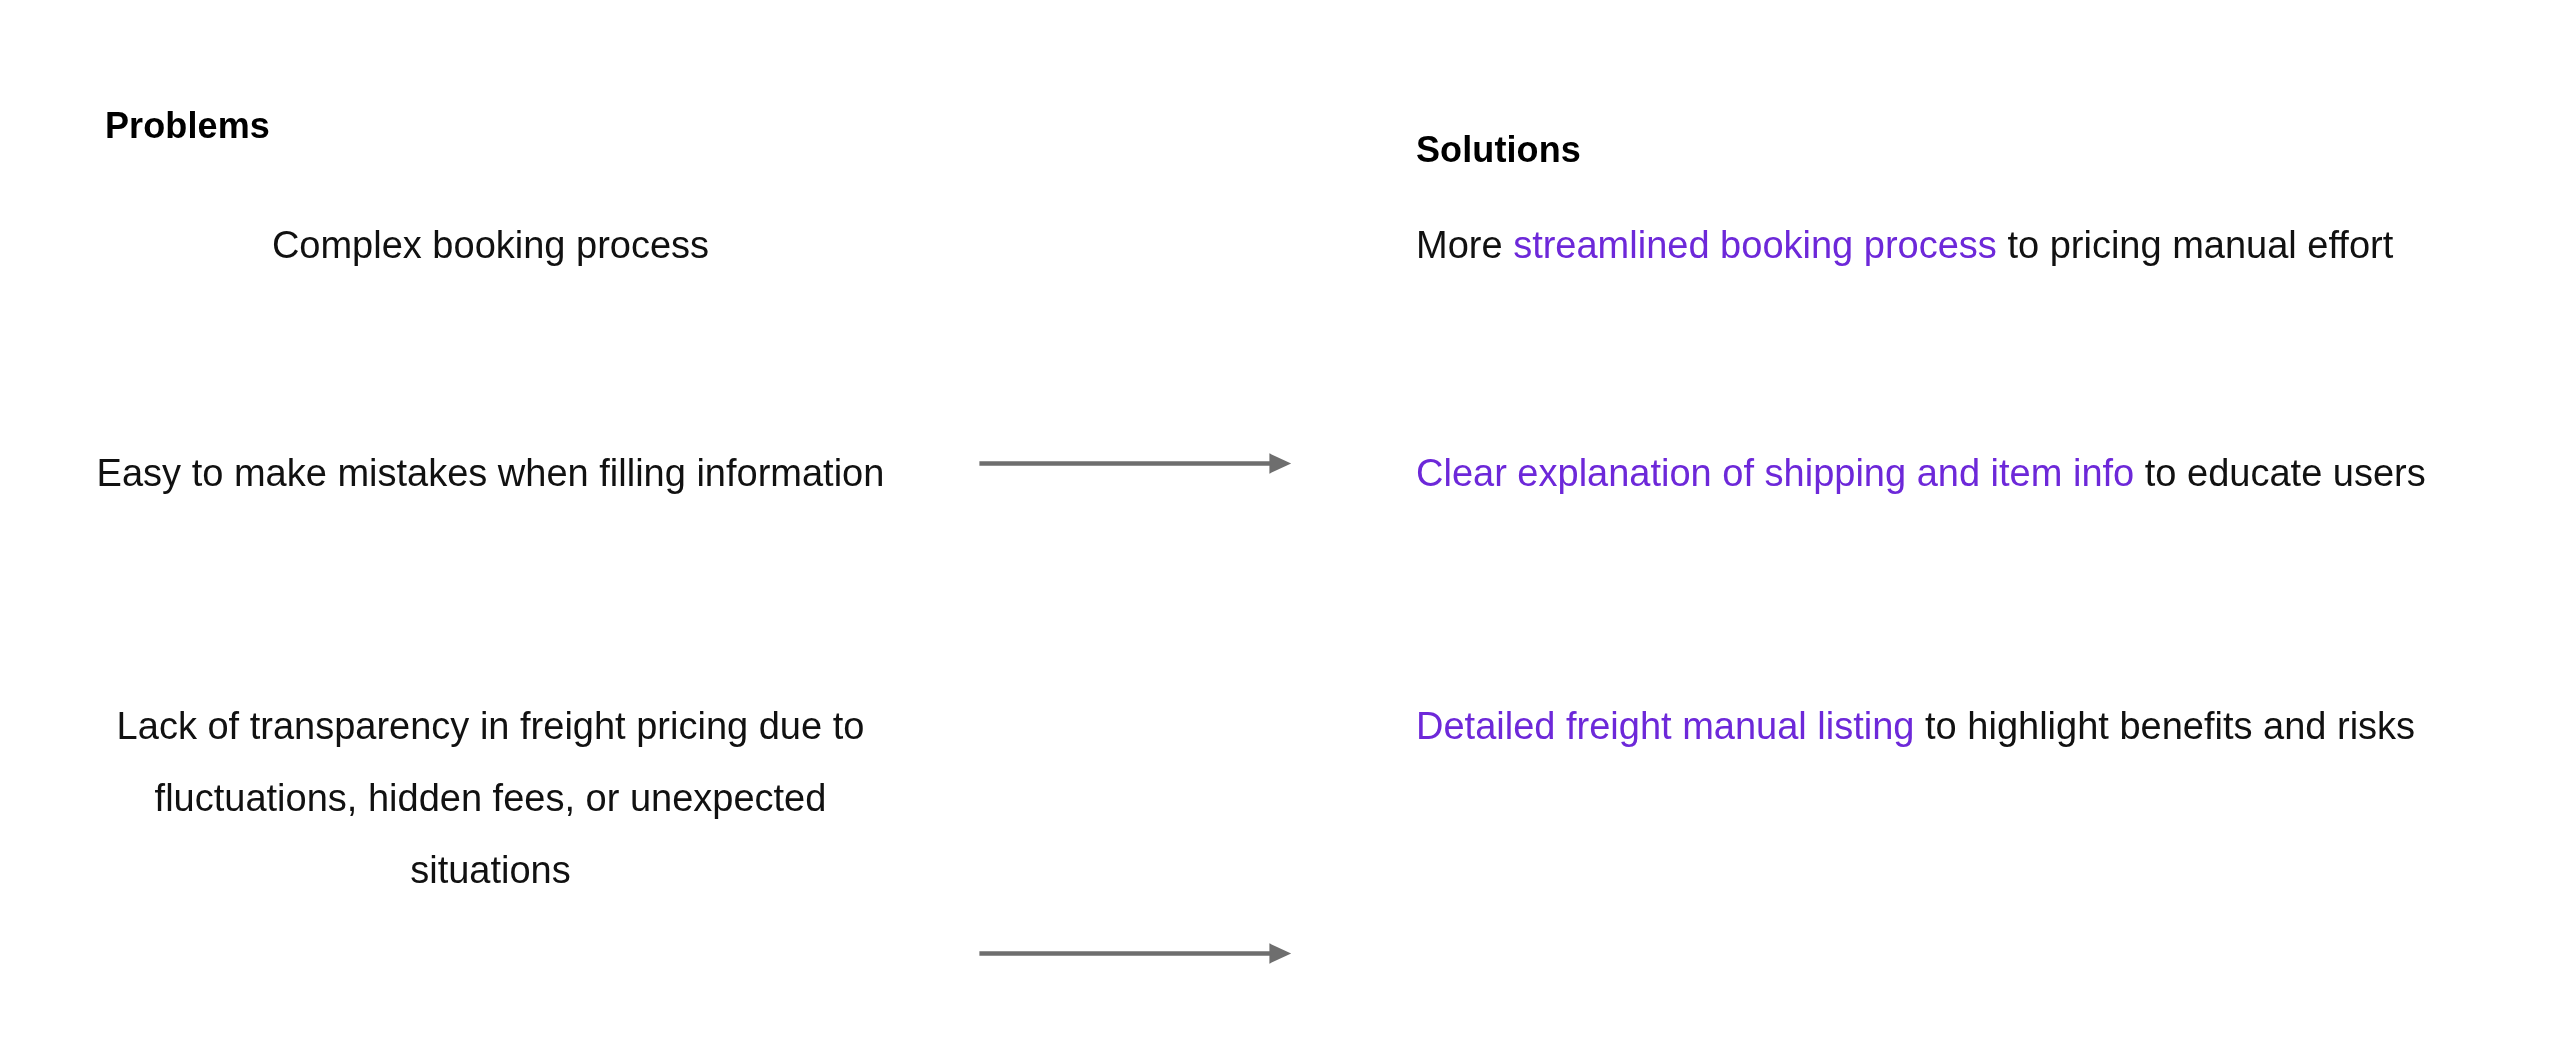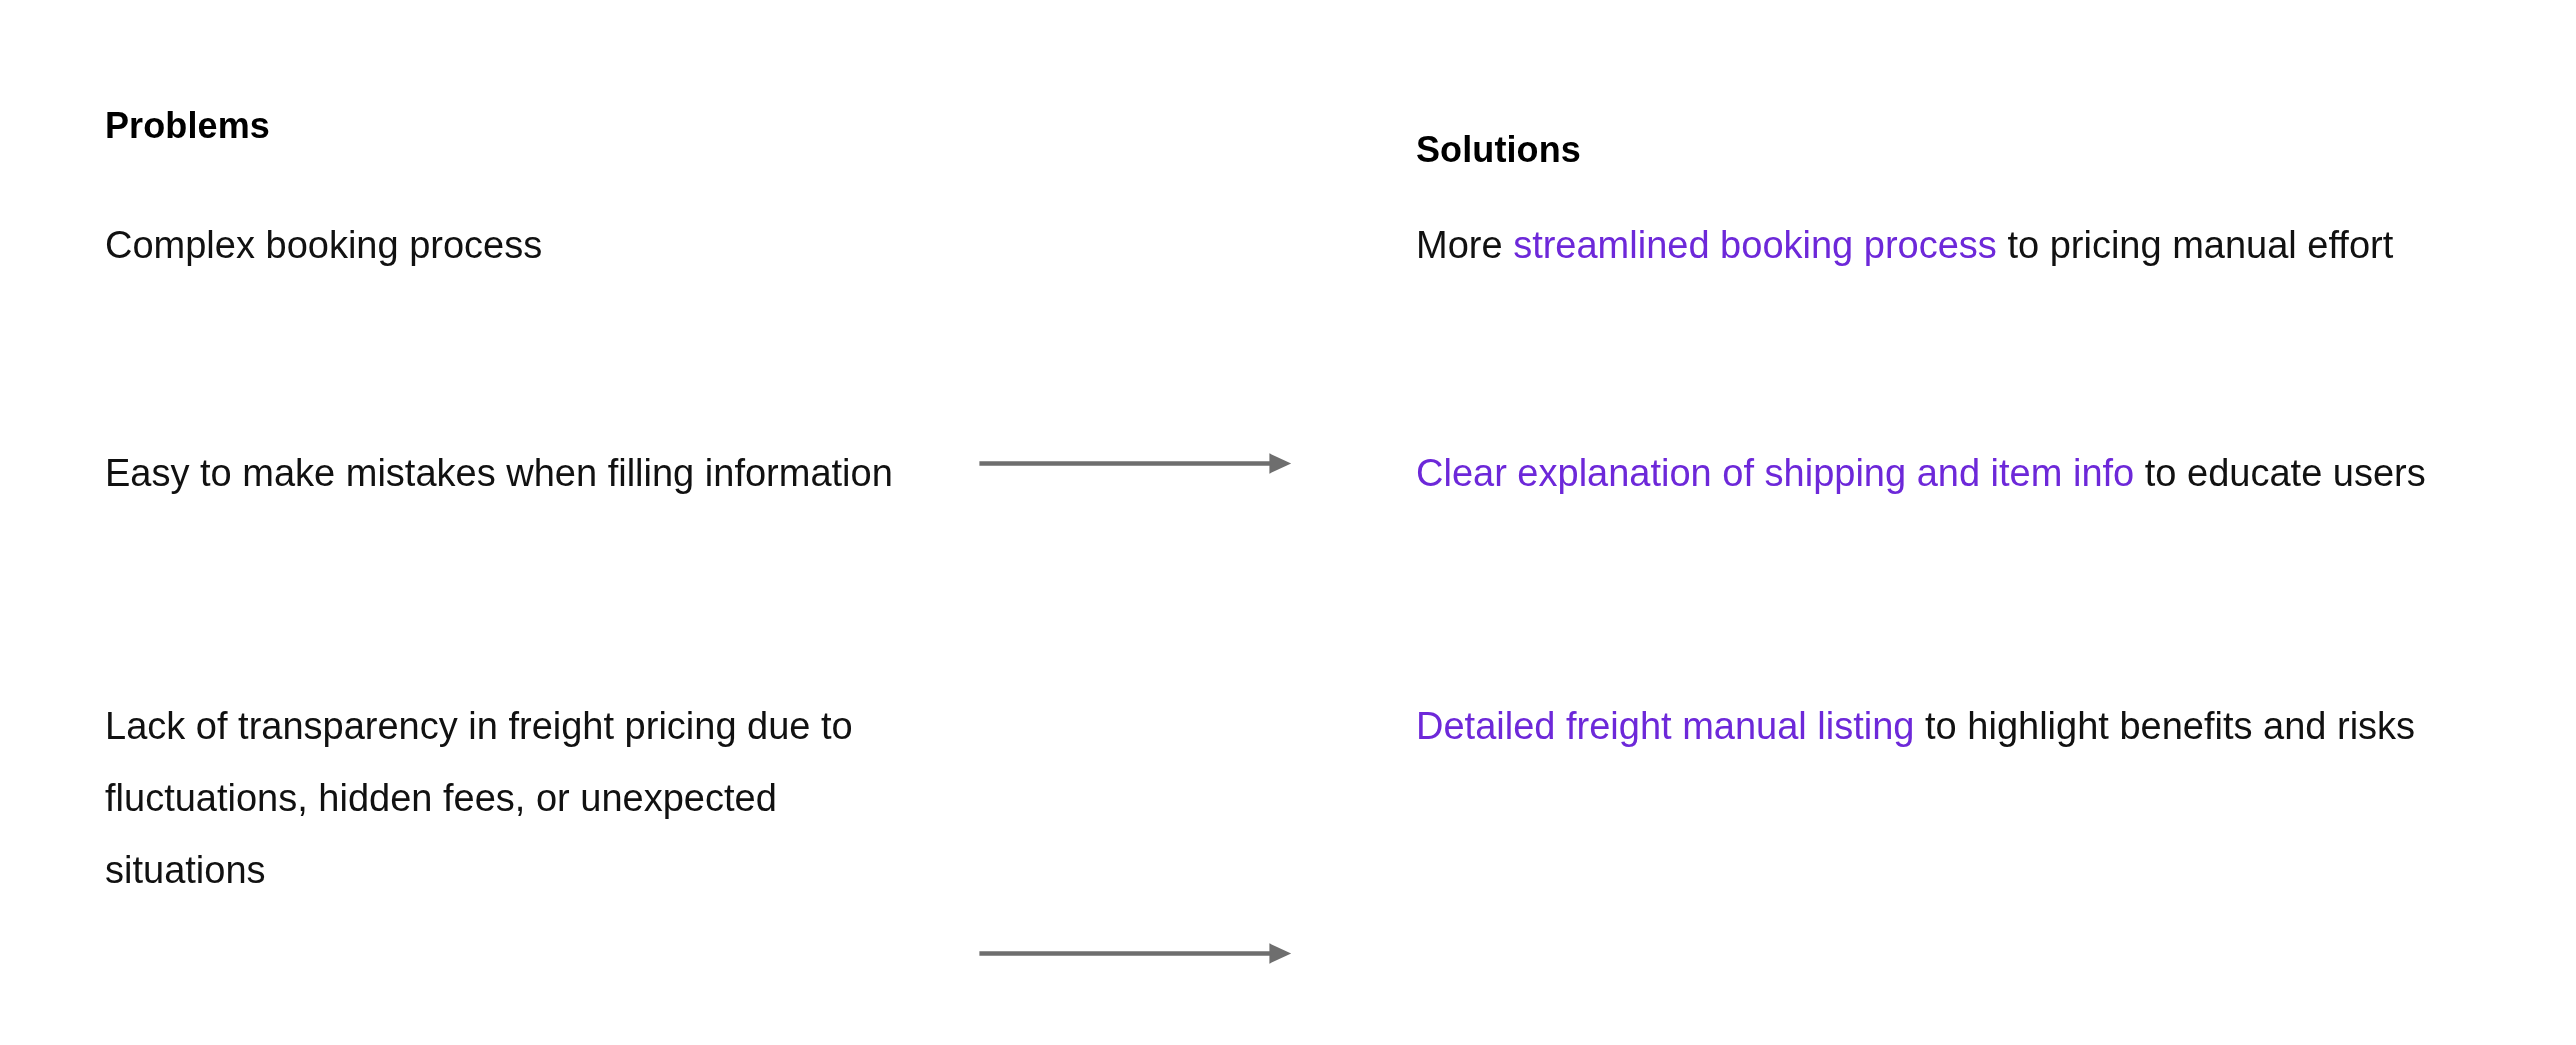--- a/index.html
+++ b/index.html
@@ -48,22 +48,23 @@
   .problem-text,
   .solution-text {
     position: absolute;
     font-size: 38px;
     line-height: 72px;
     font-weight: 400;
     color: #111111;
   }
 
   .problem-text {
-    left: 105px;
+    left: 96px;
     width: 789px;
+    text-align: center;
   }
 
   .solution-text {
     left: 1416px;
     width: 1111px;
   }
 
   .hl {
     color: #6d28d9;
   }

